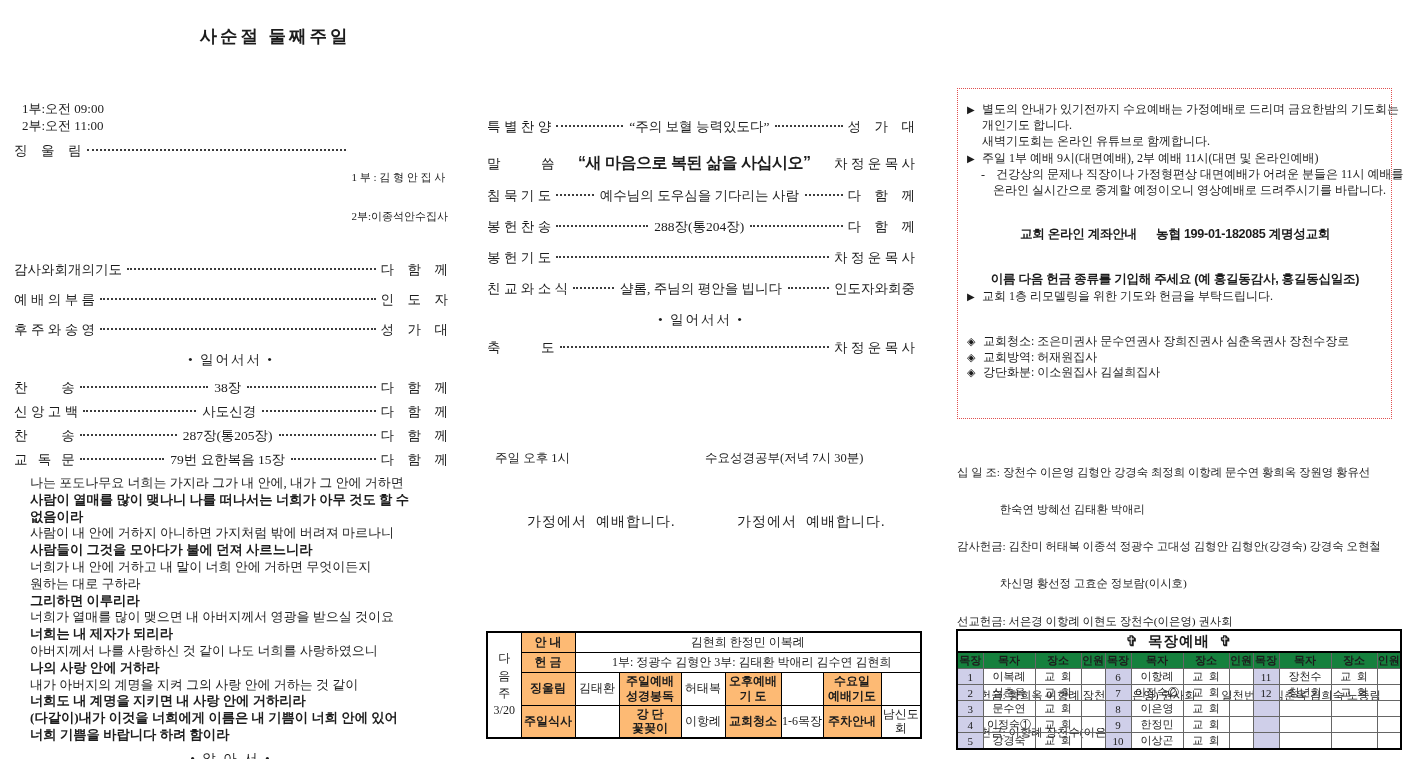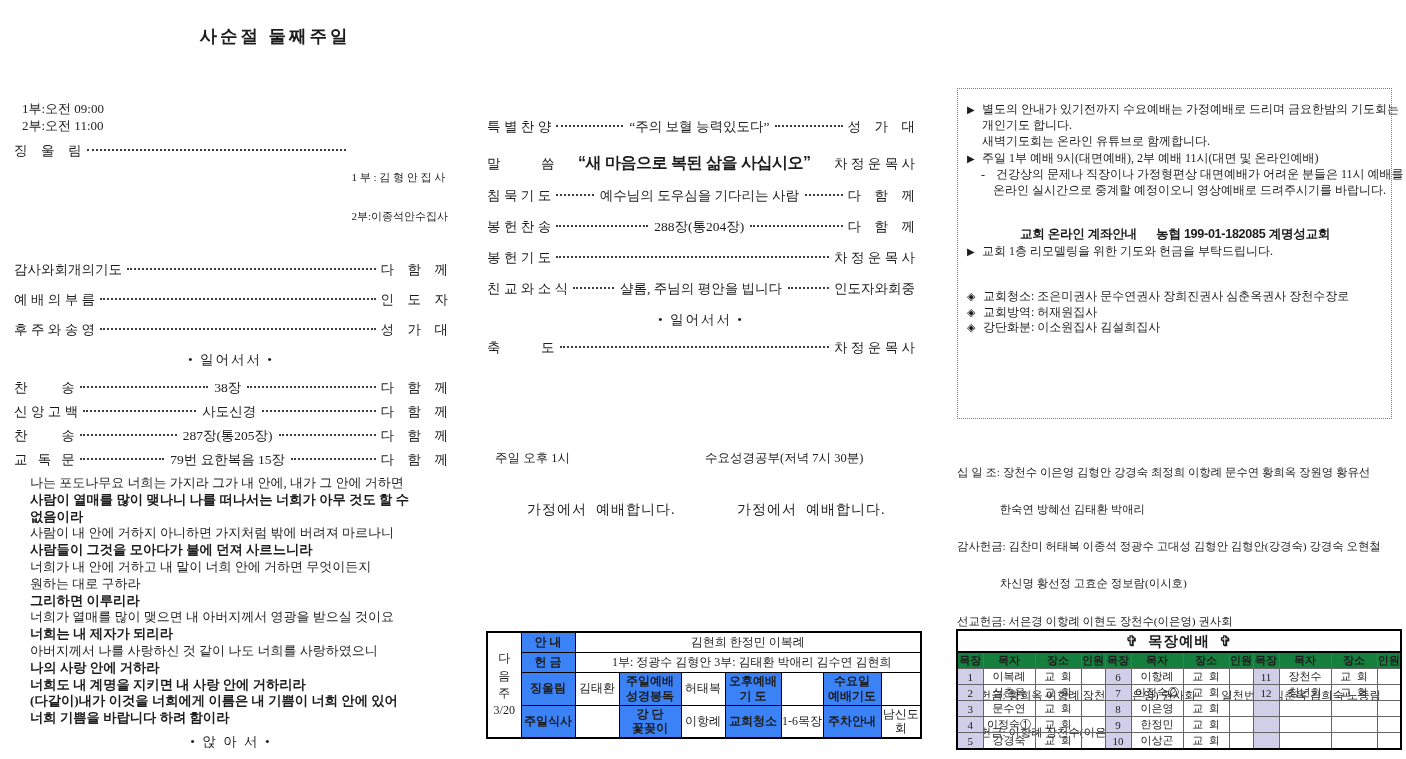--- a/index.html
+++ b/index.html
@@ -26,27 +26,27 @@
   .scripture{padding-left:16px;font-size:13px;line-height:16.8px;margin:2px 0 6px 0;}
   .scripture .sline{white-space:pre-wrap;}
   .scripture .b{font-weight:bold;font-size:13.3px;}
 
   
   .sermon-line{display:flex;align-items:baseline;justify-content:space-between;font-size:13.5px;white-space:pre;margin-bottom:13px;margin-top:17px;}
   .sermon-title{font-weight:bold;font-size:16px;font-family:"Liberation Sans","DejaVu Sans",sans-serif;letter-spacing:-0.5px;}
   .mid-col .oline{margin-bottom:13px;}
   .afternoon{display:flex;font-size:12.5px;}
   .afternoon .half{width:50%;}
-  .afternoon .note{margin-top:34px;font-size:14px;letter-spacing:1px;text-indent:32px;white-space:pre;}
+  .afternoon .note{margin-top:46px;font-size:14px;letter-spacing:1px;text-indent:32px;white-space:pre;}
 
   
   table{border-collapse:collapse;table-layout:fixed;}
   .nw-table{width:430px;border:2px solid #000;font-size:12px;}
   .nw-table td{border:1px solid #000;text-align:center;vertical-align:middle;white-space:pre-line;line-height:1.2;padding:1px 0;}
-  .nw-table .hd{background:#3b82f6;font-weight:bold;font-family:Liberation Serif, serif;}
+  .nw-table .hd{background:#fdba74;font-weight:bold;font-family:Liberation Serif, serif;}
   .nw-table .vlabel{background:#fff;font-size:12px;line-height:1.45;font-weight:normal;}
   .nw-table .r12{height:20px;}
   .nw-table .rbig{height:33px;}
   .nw-table .val{font-weight:normal;}
   .nw-left{text-align:left;padding-left:8px !important;}
 
   .mk-table{width:444px;border:2px solid #000;font-size:11px;}
   .mk-table td{border:1px solid #666;text-align:center;vertical-align:middle;height:14.5px;padding:0;white-space:pre;}
   .mk-table .mk-title{border:none;border-bottom:2px solid #000;font-size:14.5px;font-weight:bold;height:20px;letter-spacing:1px;}
   .mk-table .mk-h{font-weight:bold;background:#15803d;}
@@ -144,20 +144,21 @@
     <div class="sline b">없음이라</div>
     <div class="sline">사람이 내 안에 거하지 아니하면 가지처럼 밖에 버려져 마르나니</div>
     <div class="sline b">사람들이 그것을 모아다가 불에 던져 사르느니라</div>
     <div class="sline">너희가 내 안에 거하고 내 말이 너희 안에 거하면 무엇이든지</div>
     <div class="sline">원하는 대로 구하라</div>
     <div class="sline b">그리하면 이루리라</div>
     <div class="sline">너희가 열매를 많이 맺으면 내 아버지께서 영광을 받으실 것이요</div>
     <div class="sline b">너희는 내 제자가 되리라</div>
     <div class="sline">아버지께서 나를 사랑하신 것 같이 나도 너희를 사랑하였으니</div>
     <div class="sline b">나의 사랑 안에 거하라</div>
+    <div class="sline">내가 아버지의 계명을 지켜 그의 사랑 안에 거하는 것 같이</div>
     <div class="sline b">너희도 내 계명을 지키면 내 사랑 안에 거하리라</div>
     <div class="sline b">(다같이)내가 이것을 너희에게 이름은 내 기쁨이 너희 안에 있어</div>
     <div class="sline b">너희 기쁨을 바랍니다 하려 함이라</div>
   </div>
 
   <div class="marker">•  앉 아 서  •</div>
 
 </div>
 
 <div class="abs mid-col" style="top:118px;left:487px;width:428px;">
@@ -294,20 +295,21 @@
   </div>
   <div class="ann-line ann-ind2">
     <span class="bullet" style="font-size:12px">-</span>
     <span>건강상의 문제나 직장이나 가정형편상 대면예배가 어려운 분들은 11시 예배를</span>
   </div>
   <div class="ann-line ann-ind2b">
     <span>온라인 실시간으로 중계할 예정이오니 영상예배로 드려주시기를 바랍니다.</span>
   </div>
 
   <div class="acct">교회 온라인 계좌안내      농협 199-01-182085 계명성교회</div>
+  <div class="acct">이름 다음 헌금 종류를 기입해 주세요 (예 홍길동감사, 홍길동십일조)</div>
 
   <div class="ann-line">
     <span class="bullet">▶</span>
     <span>교회 1층 리모델링을 위한 기도와 헌금을 부탁드립니다.</span>
   </div>
 
   <div class="duties">
     <div class="duty-line">
       <span class="bullet">◈</span>
       <span>교회청소: 조은미권사 문수연권사 장희진권사 심춘옥권사 장천수장로</span>

